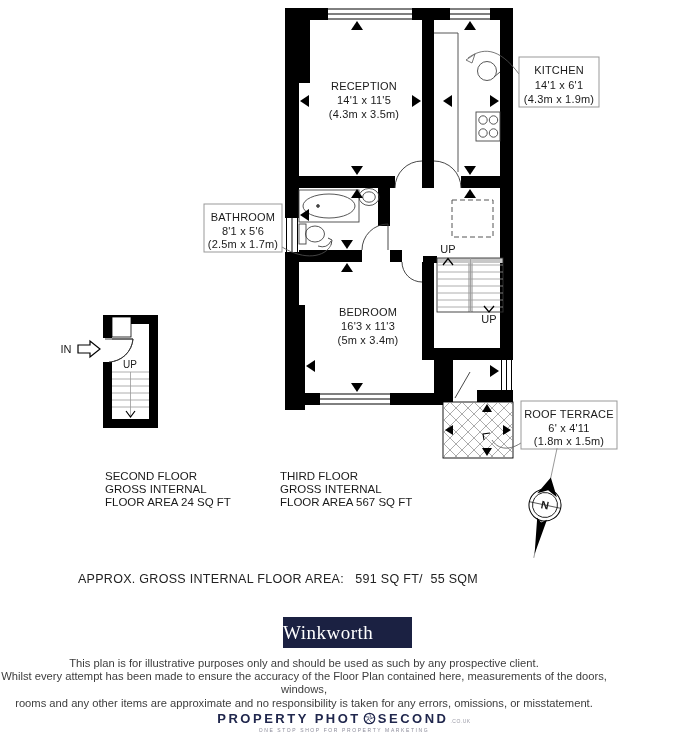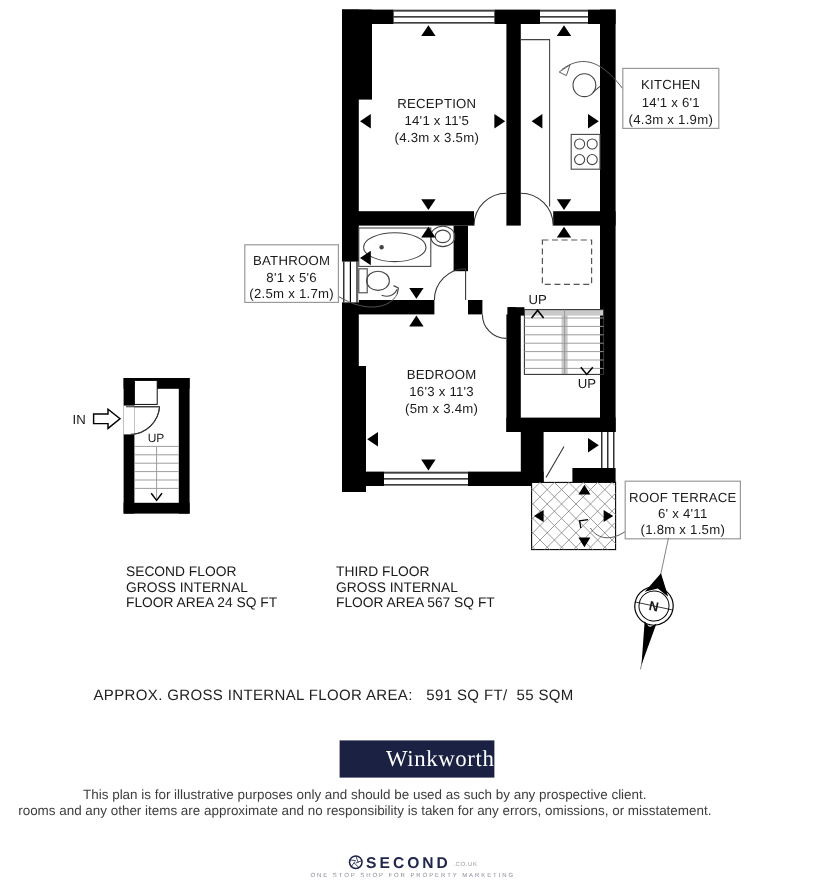--- a/index.html
+++ b/index.html
@@ -7,21 +7,21 @@
         font-family:"Liberation Sans",sans-serif;}
   svg text{font-family:"Liberation Sans",sans-serif;fill:#1a1a1a;}
   .rm{font-size:11px;letter-spacing:.2px;}
   .flbl{font-size:11.5px;}
   .up{font-size:11px;}
   .upsm{font-size:10px;}
   .nlbl{font-size:11px;font-weight:bold;}
   #summary{position:absolute;left:0;top:572px;width:556px;text-align:center;
            font-size:12.5px;color:#222;white-space:pre;letter-spacing:.3px;}
   #brand{position:absolute;left:283px;top:617px;width:129px;height:31px;
-         display:flex;align-items:center;justify-content:flex-end;}
+         display:flex;align-items:center;justify-content:flex-start;}
   #brand span{color:#fff;font-family:"Liberation Serif",serif;font-size:19px;letter-spacing:.5px;}
   #disclaimer{position:absolute;left:0;top:657px;width:608px;text-align:center;
               font-size:11.2px;line-height:13.2px;color:#3d3d3d;}
   #ppp{position:absolute;left:0;top:711px;width:688px;text-align:center;}
   #ppp .row{display:flex;align-items:center;justify-content:center;gap:2px;}
   #ppp .big{font-size:13px;font-weight:bold;letter-spacing:2.5px;color:#20274d;}
   #ppp .suffix{font-size:5px;color:#9a9aa6;letter-spacing:.5px;align-self:flex-end;padding-bottom:2px;}
   #ppp .tagline{font-size:5px;color:#8a8a99;letter-spacing:1.6px;margin-top:1px;}
 </style>
 </head>
@@ -238,25 +238,27 @@
 
 
 <div id="summary">APPROX. GROSS INTERNAL FLOOR AREA:   591 SQ FT/  55 SQM</div>
 
 <div id="brand" style="background: rgb(27, 33, 66);">
   <span>Winkworth</span>
 </div>
 
 <div id="disclaimer">
   <div>This plan is for illustrative purposes only and should be used as such by any prospective client.</div>
+  <div>Whilst every attempt has been made to ensure the accuracy of the Floor Plan contained here, measurements of the doors, windows,</div>
   <div>rooms and any other items are approximate and no responsibility is taken for any errors, omissions, or misstatement.</div>
 </div>
 
 <div id="ppp">
   <div class="row">
+    <span class="big">PROPERTY PHOT</span>
     <svg width="13" height="13" viewBox="0 0 20 20">
       <circle cx="10" cy="10" r="8" fill="none" stroke="#20274d" stroke-width="2"></circle>
       <path d="M10,2 L13,10 M18,8 L10,11 M14,17 L8,11 M4,16 L9,9 M2,7 L10,8" stroke="#20274d" stroke-width="1.1" fill="none"></path>
     </svg>
     <span class="big">SECOND</span>
     <span class="suffix">.CO.UK</span>
   </div>
   <div class="tagline">ONE STOP SHOP FOR PROPERTY MARKETING</div>
 </div>
 

